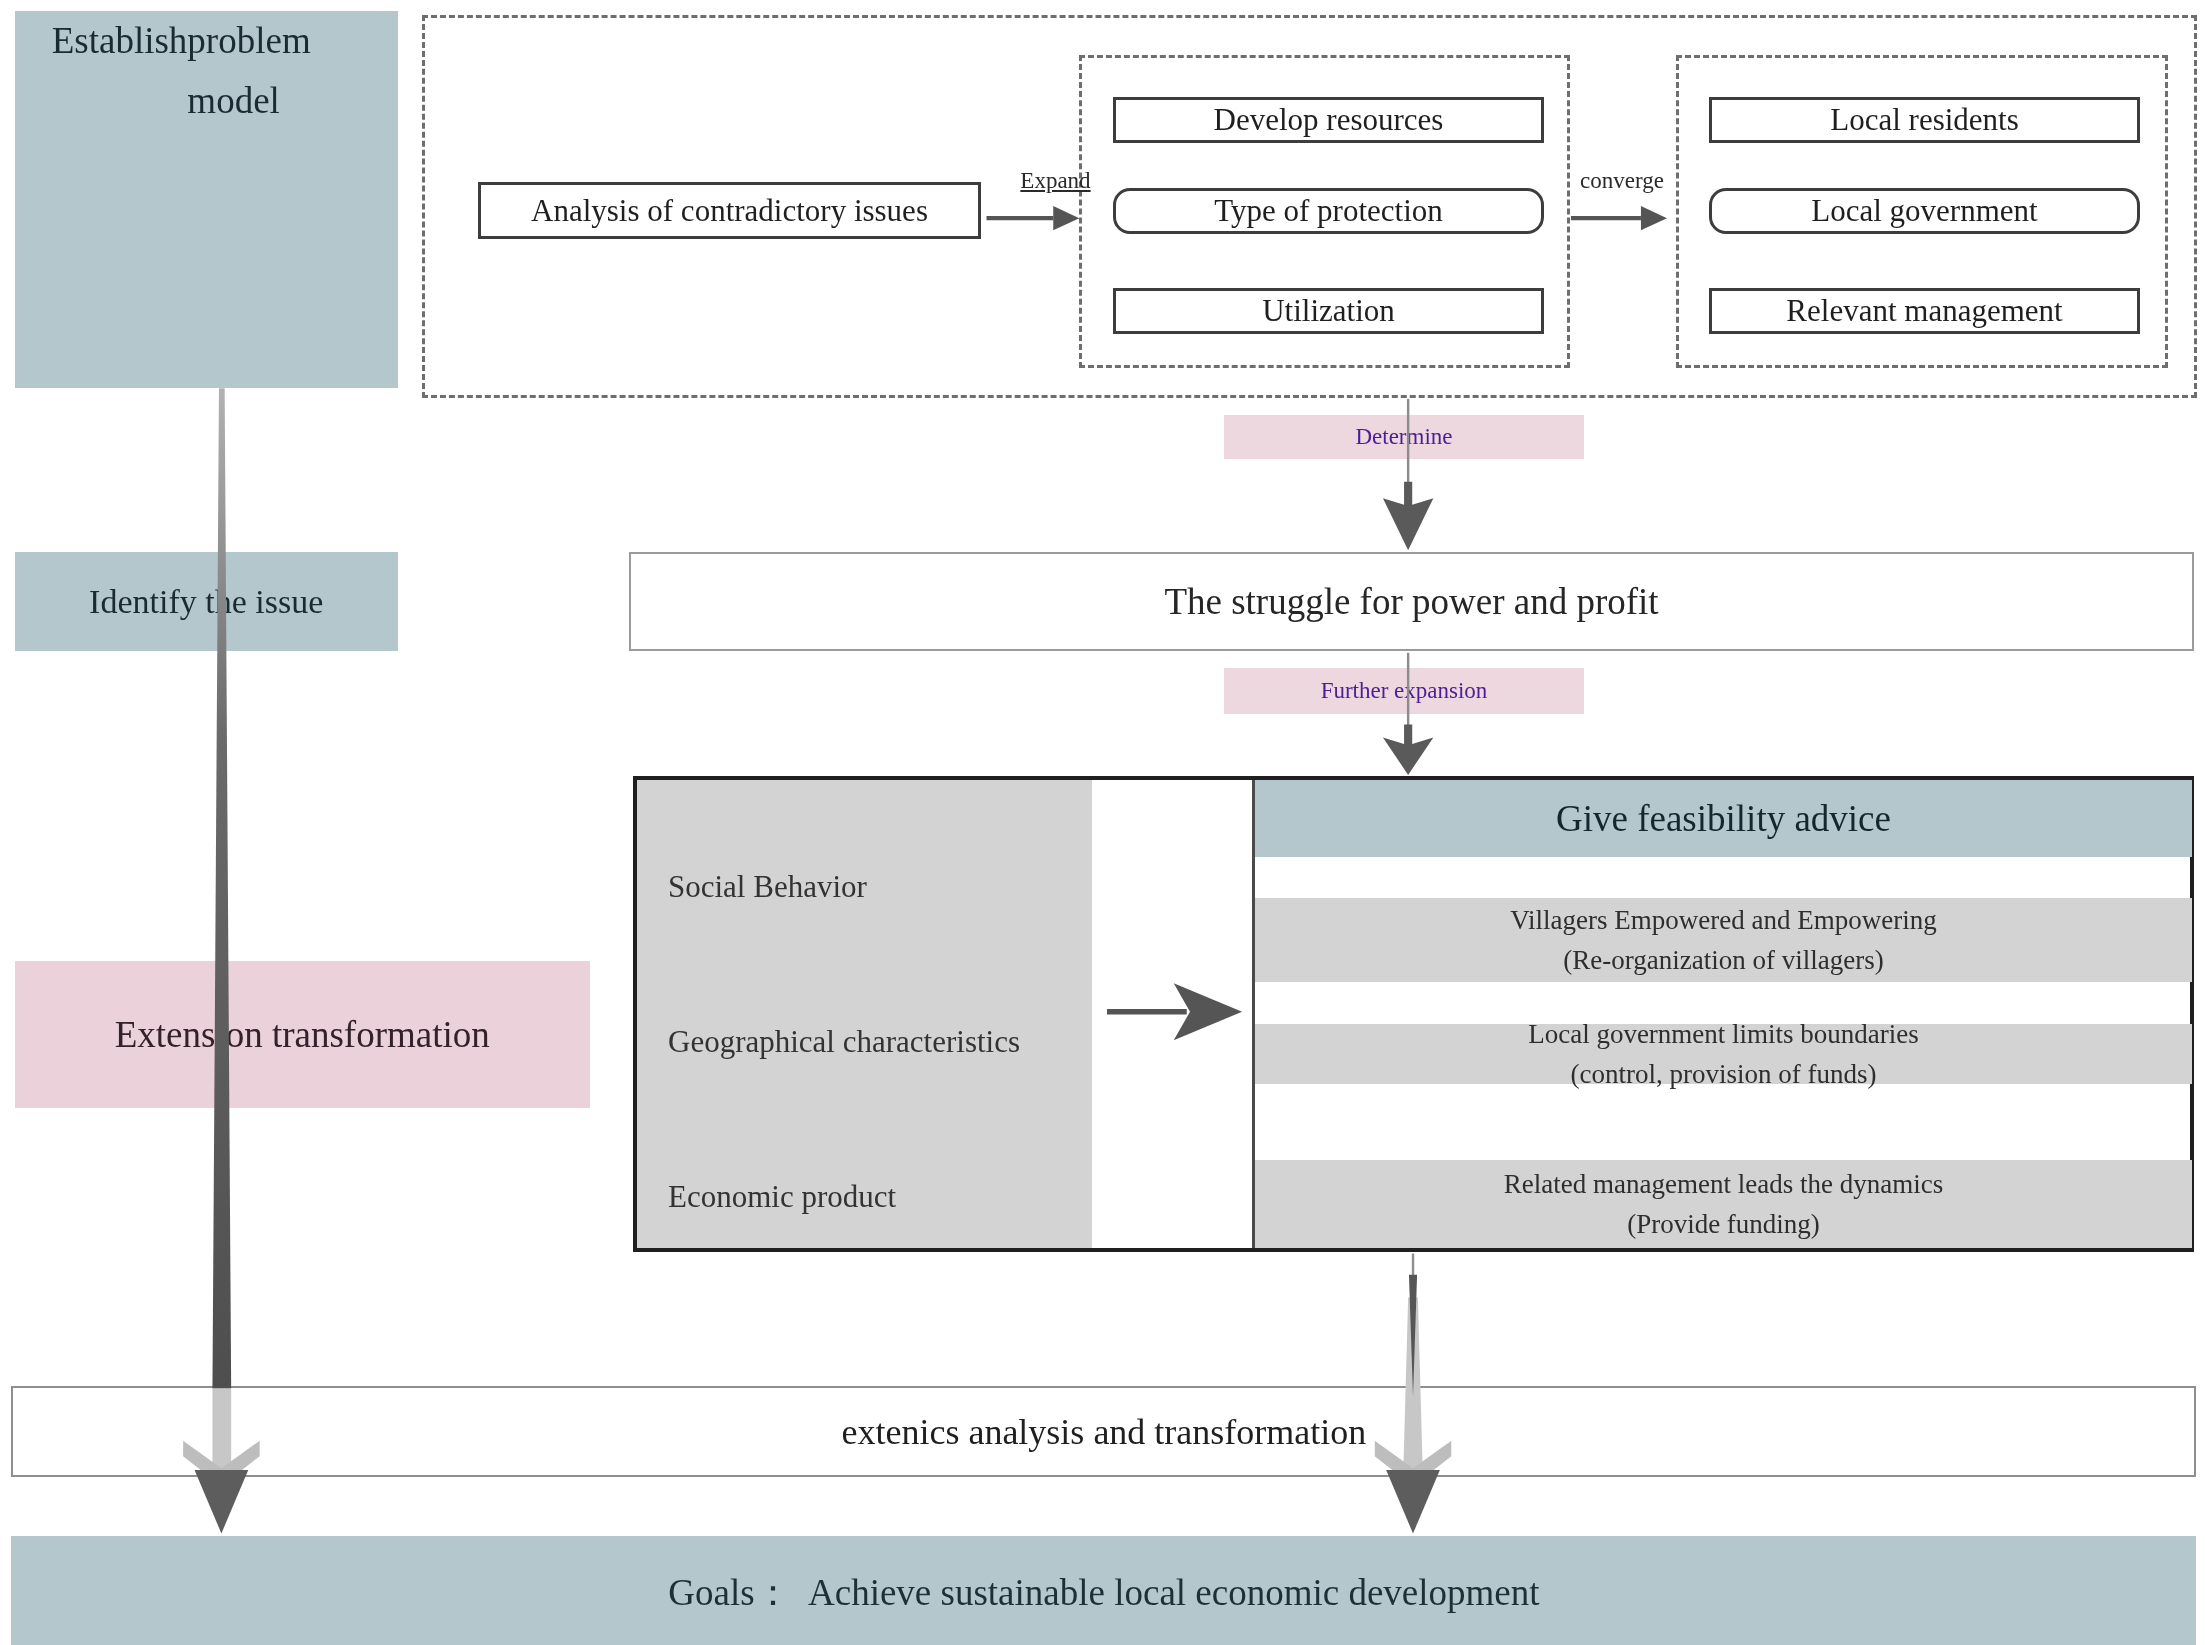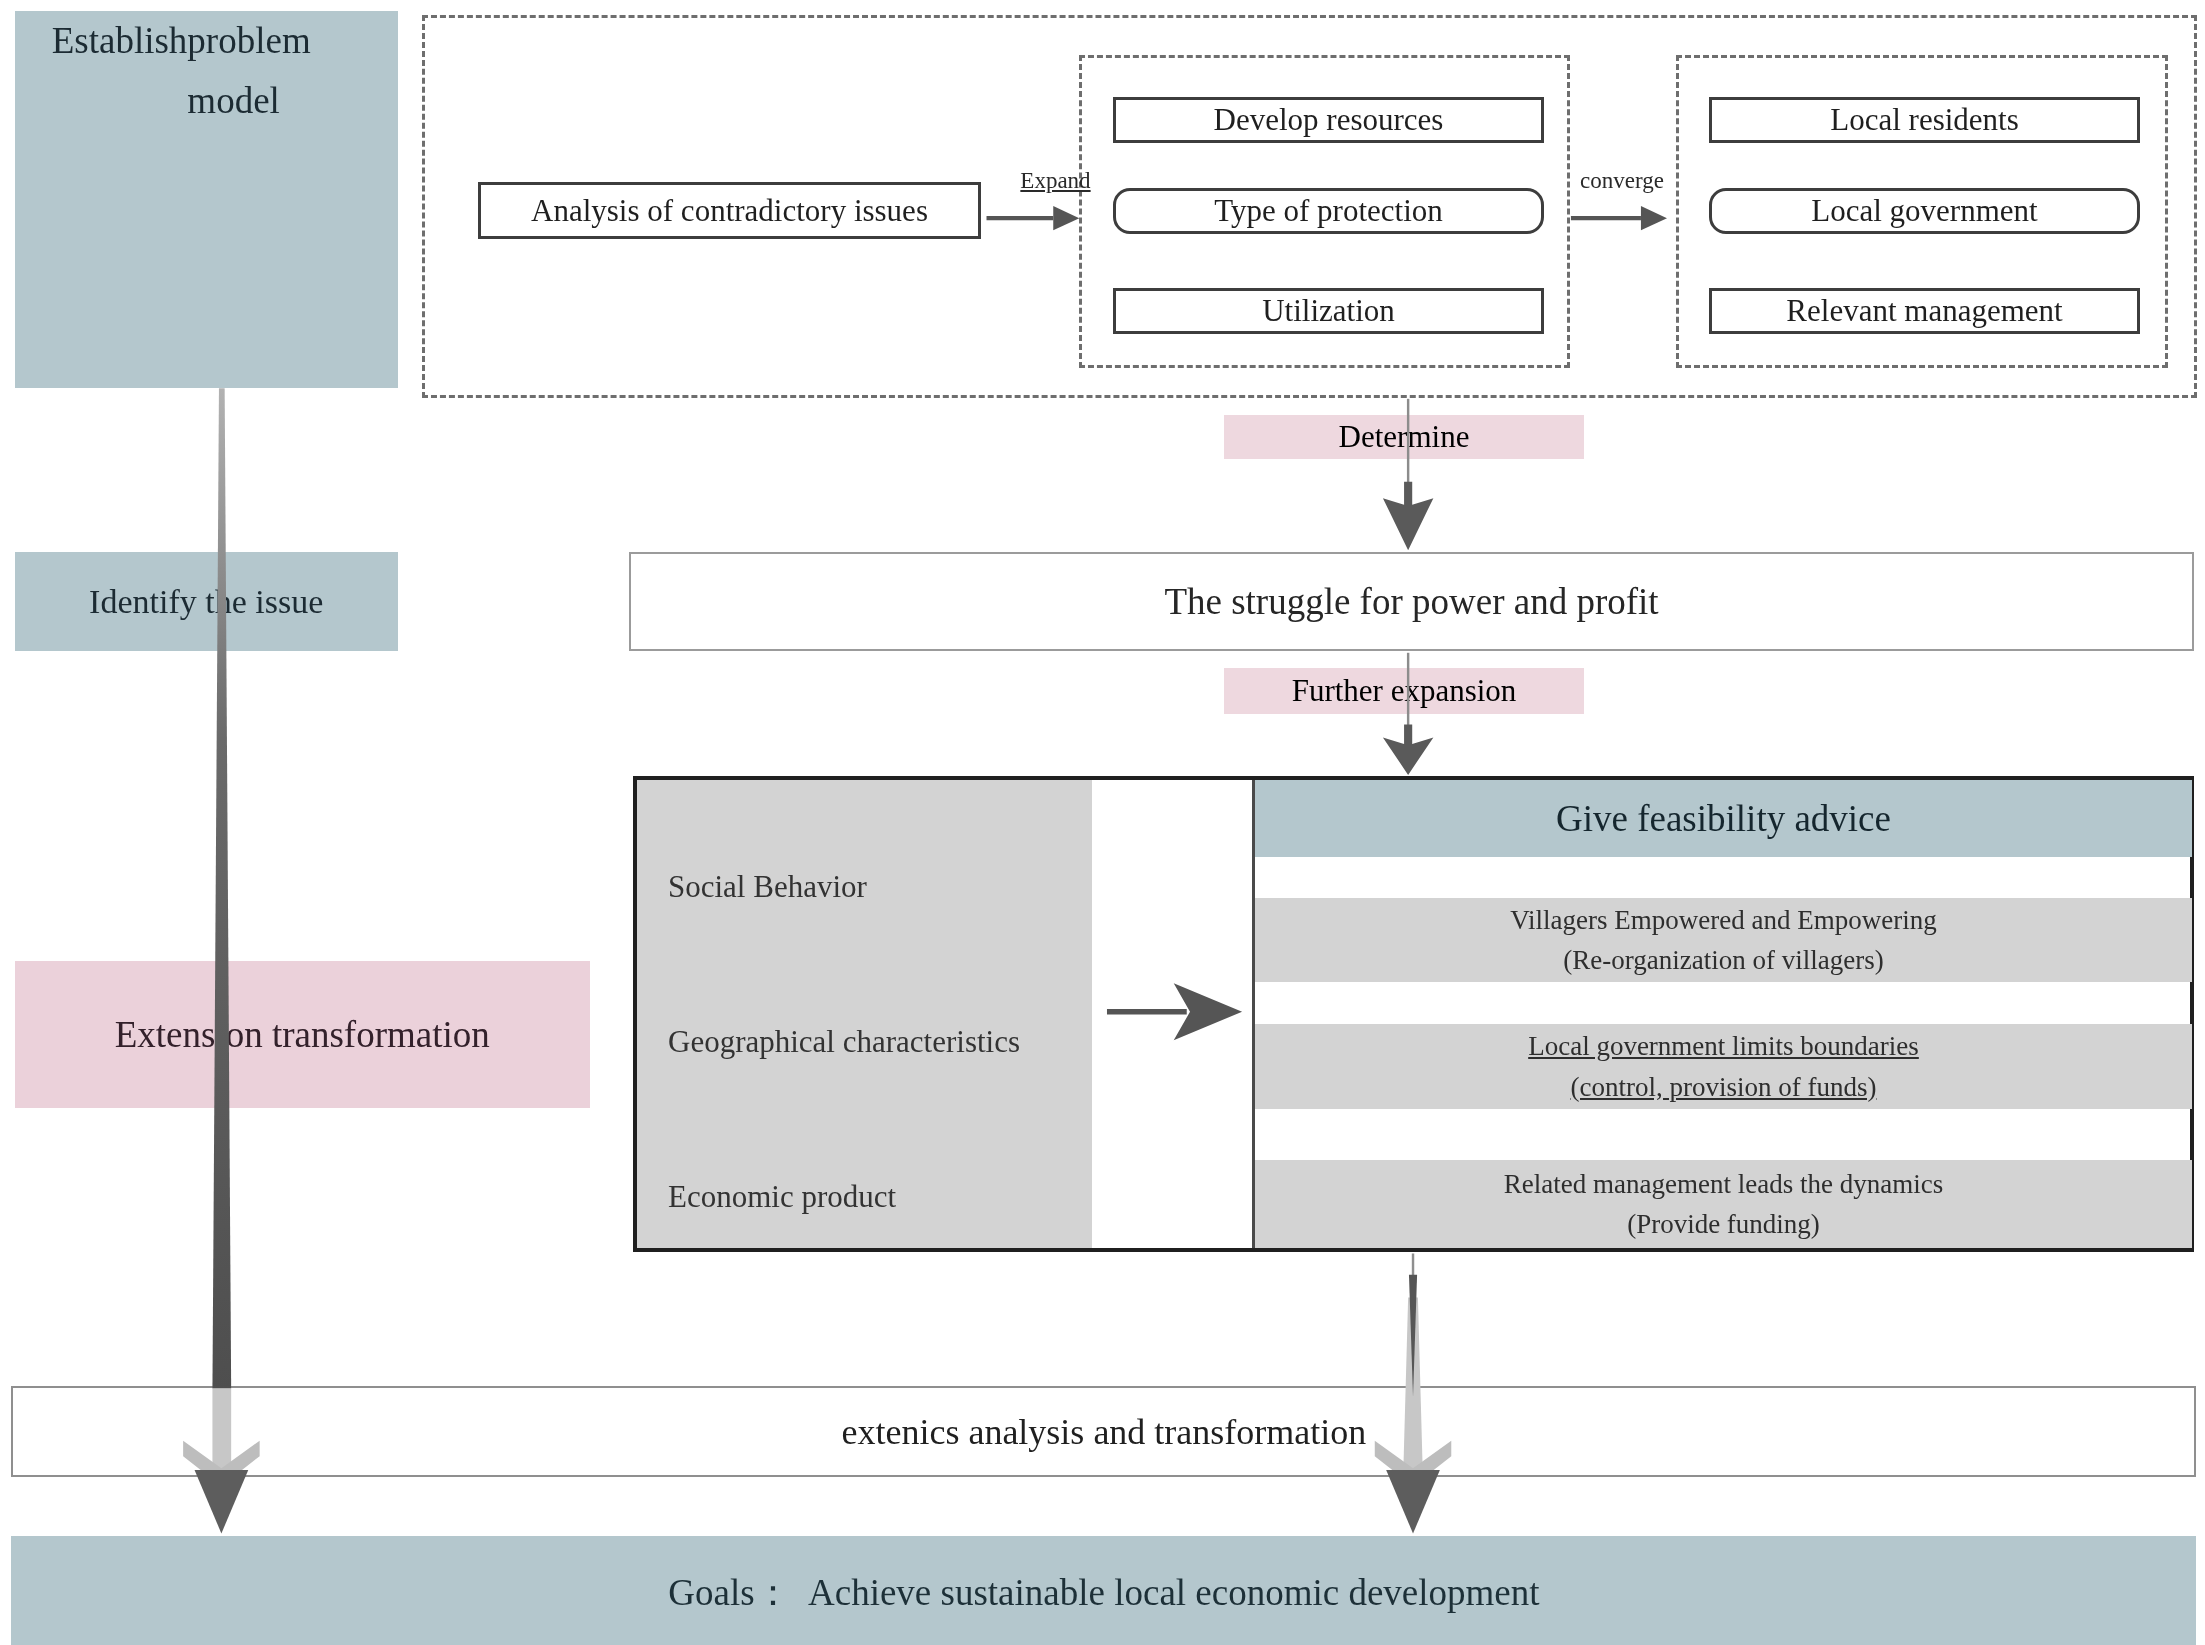--- a/index.html
+++ b/index.html
@@ -28,42 +28,42 @@
   #analysis{left:478px;top:182px;width:503px;height:57px;}
   .g1{left:1113px;width:431px;height:46px;}
   .g2{left:1709px;width:431px;height:46px;}
   .row-a{top:97px;} .row-b{top:188px;border-radius:17px;} .row-c{top:288px;}
 
   .small-label{font-size:23px;color:#2a2a2a;text-align:center;}
   #expand-label{left:1002px;top:168px;width:107px;text-decoration:underline;}
   #converge-label{left:1565px;top:168px;width:114px;}
 
   
-  .badge{font-size:31px;color:#000000;}
+  .badge{font-size:23px;color:#4c1d95;}
   #determine{left:1224px;top:415px;width:360px;height:44px;}
   #further{left:1224px;top:668px;width:360px;height:46px;}
 
   
   #identify{left:14.7px;top:552px;width:383px;height:99px;font-size:34px;color:#1c2b33;}
   #struggle{left:629px;top:552px;width:1565px;height:99px;border:2.4px solid #9b9b9b;
     background:#ffffff;font-size:37px;color:#262626;}
 
   
   #bigbox{left:633px;top:776px;width:1561px;height:476px;border:4.1px solid #1f1f1f;background:#ffffff;}
   #leftpanel{position:absolute;left:0;top:0;width:455px;height:100%;background:#d3d3d3;}
   .lp-label{position:absolute;left:31px;transform:translateY(-50%);
     font-size:31px;color:#333333;white-space:nowrap;}
   #lp-1{top:107px;} #lp-2{top:262px;} #lp-3{top:417px;}
   #rightcol{position:absolute;left:615px;top:0;width:937px;height:100%;border-left:3.3px solid #4a4a4a;}
   .rc{position:absolute;left:0;width:100%;box-sizing:border-box;}
   #matrix-header{top:0;height:77px;background:#b4c7cd;font-size:37px;color:#15262e;}
   .matrix-row{background:#d3d3d3;font-size:27px;line-height:1.5;color:#2e2e2e;
     display:flex;flex-direction:column;align-items:center;justify-content:center;text-align:center;}
   #mrow-1{top:118px;height:84px;}
-  #mrow-2{top:244px;height:85px;text-decoration:underline;}
+  #mrow-2{top:244px;height:60px;}
   #mrow-3{top:380px;height:88px;}
 
   
   #extension{left:14.7px;top:961px;width:575px;height:147px;font-size:37px;color:#33212b;background:#ebd1da;}
 
   
   #extenics{left:11.4px;top:1386px;width:2185px;height:91px;border:2.4px solid #8f8f8f;
     background:#ffffff;font-size:36px;color:#1f1f1f;}
   #goals{left:11.4px;top:1536px;width:2185px;height:113px;font-size:37px;color:#1d3038;white-space:pre;}
 

